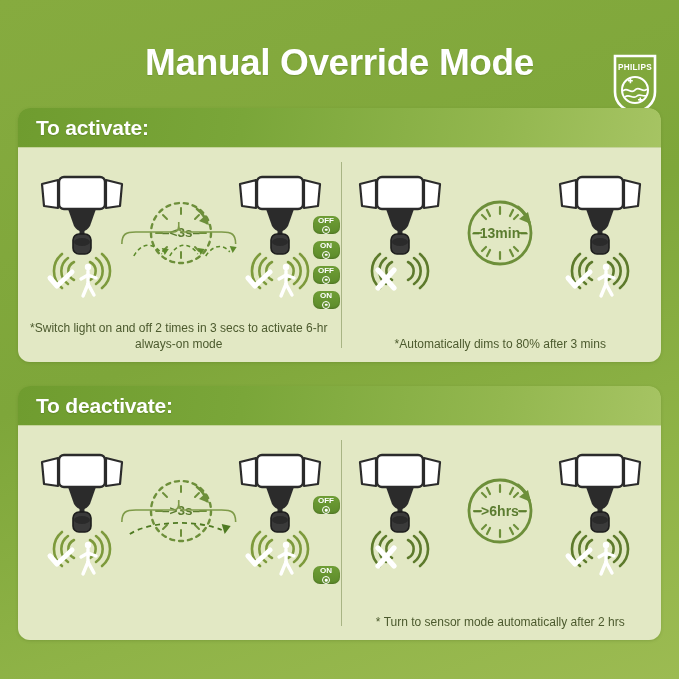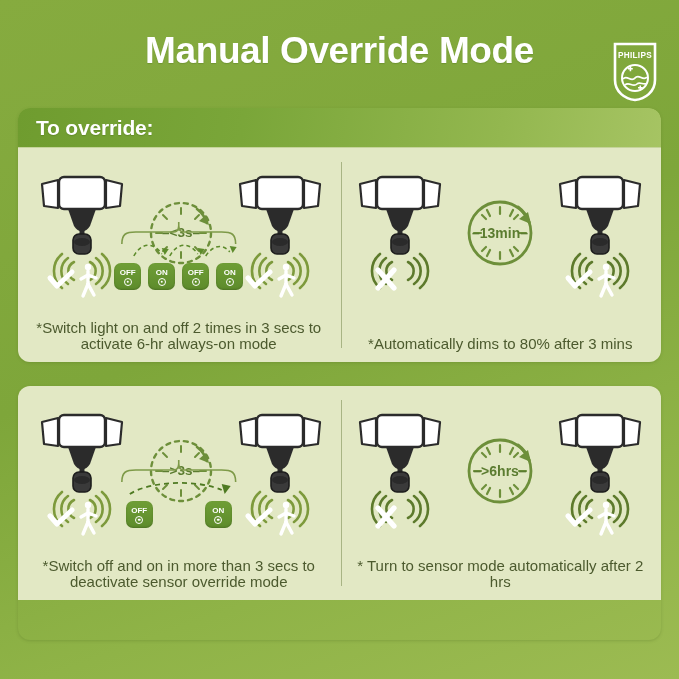--- a/index.html
+++ b/index.html
@@ -8,21 +8,21 @@
     font-family: "Liberation Sans", sans-serif;
     overflow: hidden;
   }
   body {
     background: linear-gradient(160deg, #86ab3f 0%, #7ea63a 45%, #8fb347 75%, #9cbb52 100%);
     position: relative;
   }
 
   
   .header {
-    position: absolute; top: 0; left: 0; width: 679px; height: 100px;
+    position: absolute; top: 12px; left: 0; width: 679px; height: 100px;
   }
   .title {
     position: absolute; left: 0; top: 30px; width: 679px;
     text-align: center;
     color: #ffffff;
     font-size: 37px;
     font-weight: bold;
     letter-spacing: -0.4px;
     text-shadow: 0 1px 1px rgba(60,90,20,0.25);
   }
@@ -91,34 +91,35 @@
     position: relative;
     width: 92px; height: 150px;
     display: flex; align-items: center; justify-content: center;
   }
 
   .caption {
     position: absolute;
     left: 8px; right: 8px; bottom: 10px;
     text-align: center;
     color: #4c5a2e;
-    font-size: 15px;
+    font-size: 12px;
     line-height: 16px;
   }
 
   
   .switch-row {
     position: absolute;
     left: 0; right: 0; top: 86px;
     height: 56px;
     display: flex;
     align-items: flex-end;
     justify-content: center;
     gap: 7px;
     pointer-events: none;
+    flex-direction: column;
   }
   .switch-row.two { gap: 52px; }
 
   .switch {
     width: 27px; height: 27px;
     border-radius: 7px;
     background: linear-gradient(180deg, #6f9e36 0%, #5d8b2b 100%);
     color: #ffffff;
     display: flex; flex-direction: column;
     align-items: center; justify-content: center;
@@ -160,21 +161,21 @@
       <g fill="#ffffff">
         <path d="M15,26 l1.6,0 l0,-1.6 l1.6,0 l0,1.6 l1.6,0 l0,1.6 l-1.6,0 l0,1.6 l-1.6,0 l0,-1.6 l-1.6,0 Z"></path>
         <path d="M25,45 l1.5,0 l0,-1.5 l1.5,0 l0,1.5 l1.5,0 l0,1.5 l-1.5,0 l0,1.5 l-1.5,0 l0,-1.5 l-1.5,0 Z"></path>
       </g>
     </svg>
   </div>
 </div>
 
 <div class="panel panel-activate">
   <div class="panel-header">
-    <span class="panel-header-text">To override:</span>
+    <span class="panel-header-text">To activate:</span>
   </div>
   <div class="panel-body">
     <div class="panel-divider"></div>
 
     <div class="half">
       <div class="scene scene-left">
 
         <div class="fixture-wrap">
           <svg viewBox="0 0 108 150" width="108" height="150">
             <g>
@@ -381,20 +382,23 @@
           </svg>
         </div>
 
       </div>
       <div class="caption">*Automatically dims to 80% after 3 mins</div>
     </div>
   </div>
 </div>
 
 <div class="panel panel-deactivate">
+  <div class="panel-header">
+    <span class="panel-header-text">To deactivate:</span>
+  </div>
   <div class="panel-body">
     <div class="panel-divider"></div>
 
     <div class="half">
       <div class="scene scene-left">
 
         <div class="fixture-wrap">
           <svg viewBox="0 0 108 150" width="108" height="150">
             <g>
               <path d="M14,28 L30,24 L30,52 L16,50 Z" fill="#ffffff" stroke="#2b2b2b" stroke-width="2.2" stroke-linejoin="round"></path>
@@ -489,21 +493,20 @@
         <div class="switch">
           <span class="switch-label">OFF</span>
           <span class="switch-dot"></span>
         </div>
         <div class="switch">
           <span class="switch-label">ON</span>
           <span class="switch-dot"></span>
         </div>
       </div>
 
-      <div class="caption">*Switch off and on in more than 3 secs to deactivate sensor override mode</div>
     </div>
 
     <div class="half">
       <div class="scene scene-right">
 
         <div class="fixture-wrap">
           <svg viewBox="0 0 108 150" width="108" height="150">
             <g>
               <path d="M14,28 L30,24 L30,52 L16,50 Z" fill="#ffffff" stroke="#2b2b2b" stroke-width="2.2" stroke-linejoin="round"></path>
               <path d="M94,28 L78,24 L78,52 L92,50 Z" fill="#ffffff" stroke="#2b2b2b" stroke-width="2.2" stroke-linejoin="round"></path>

